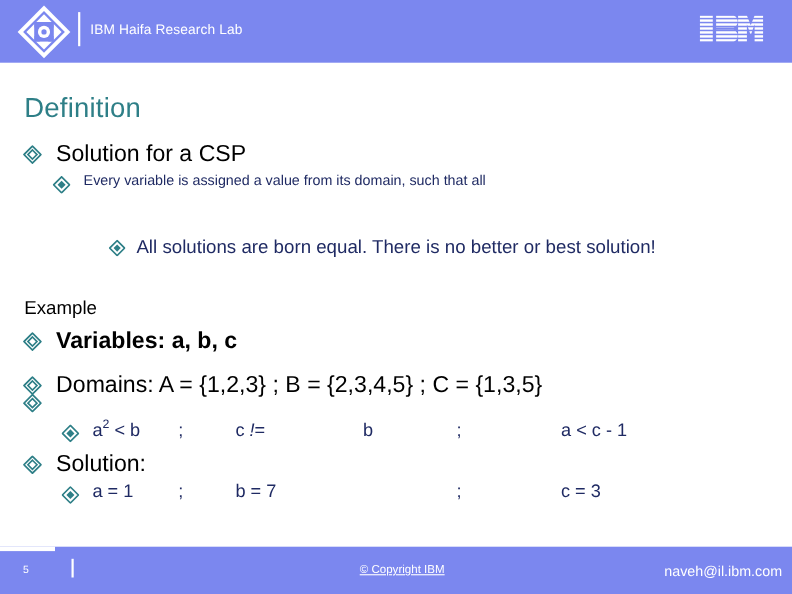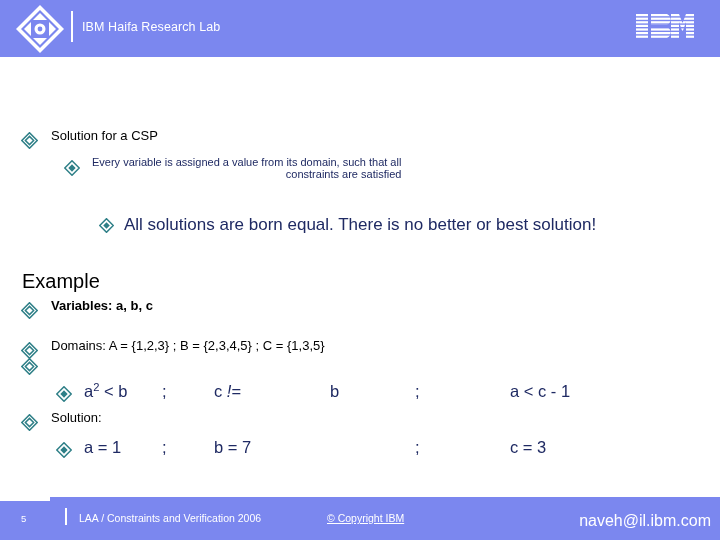--- a/index.html
+++ b/index.html
@@ -81,53 +81,52 @@
   .bullet {
     position: absolute;
     display: inline-block;
   }
   .bullet svg { display: block; }
 
   
   .lvl1 {
     position: absolute;
     left: 22px;
-    font-size: 13px;
+    font-size: 21px;
     color: #000000;
   }
   .lvl1 .bullet { left: -1px; top: 4px; }
   .lvl1 .txt { display: inline-block; margin-left: 29px; }
 
   
   .lvl2 {
     position: absolute;
-    left: 64px;
-    font-size: 11px;
+    left: 48px;
+    font-size: 13px;
     color: #1f2a63;
-    text-align: right;
   }
   .lvl2 .bullet { left: 0px; top: 4px; }
   .lvl2 .txt { display: inline-block; margin-left: 28px; }
   .lvl2 .wrapline { display: block; margin-left: 28px; }
 
   
   .lvl3 {
     position: absolute;
     left: 99px;
     font-size: 17px;
     color: #1f2a63;
   }
   .lvl3 .bullet { left: 0px; top: 3px; }
   .lvl3 .txt { display: inline-block; margin-left: 25px; }
 
   
   .plain {
     position: absolute;
     left: 22px;
-    font-size: 20px;
+    font-size: 17px;
     color: #000000;
     text-align: center;
   }
 
   
   .exprrow {
     position: absolute;
     left: 56px;
     font-size: 16.5px;
     color: #1f2a63;
@@ -184,21 +183,21 @@
     position: absolute;
     left: 327px; top: 512px;
     font-size: 10.5px;
     color: #ffffff;
     white-space: nowrap;
     text-decoration: underline;
   }
   .footer-mail {
     position: absolute;
     right: 21px; top: 512px;
-    font-size: 16px;
+    font-size: 13px;
     color: #ffffff;
     white-space: nowrap;
   }
 </style>
 </head>
 <body>
 
 <div class="slide">
 
   <div class="header">
@@ -241,20 +240,21 @@
         <g mask="url(#stripes)" fill="#ffffff">
           <rect x="0" y="0" width="12" height="24"></rect>
           <path d="M15,0 H31 A6,6 0 0 1 31,11 H15 Z"></path>
           <path d="M15,13 H31 A6,6 0 0 1 31,24 H15 Z"></path>
           <path d="M35,0 H43 L46.5,9 L50,0 H58 V24 H50 V8 L46.5,18 L43,8 V24 H35 Z"></path>
         </g>
       </svg>
     </span>
   </div>
 
+  <div class="slide-title">Definition</div>
 
   <div class="content">
 
     <div class="line lvl1" style="top:0px;">
       <span class="bullet">
         <svg width="17" height="17" viewBox="0 0 17 17">
           <polygon points="8.5,0.8 16.2,8.5 8.5,16.2 0.8,8.5" fill="none" stroke="#2e7f87" stroke-width="1.6"></polygon>
           <polygon points="8.5,4.4 12.6,8.5 8.5,12.6 4.4,8.5" fill="none" stroke="#2e7f87" stroke-width="1.5"></polygon>
         </svg>
       </span>
@@ -262,21 +262,20 @@
     </div>
 
     <div class="line lvl2" style="top:28px;">
       <span class="bullet">
         <svg width="16" height="16" viewBox="0 0 17 17">
           <polygon points="8.5,0.8 16.2,8.5 8.5,16.2 0.8,8.5" fill="none" stroke="#2e7f87" stroke-width="1.6"></polygon>
           <polygon points="8.5,4.6 12.4,8.5 8.5,12.4 4.6,8.5" fill="#2e7f87"></polygon>
         </svg>
       </span>
       <span class="txt">Every variable is assigned a value from its domain, such that all</span>
-      <span class="wrapline">constraints are satisfied</span>
     </div>
 
     <div class="line lvl3" style="top:87px;">
       <span class="bullet">
         <svg width="15" height="15" viewBox="0 0 17 17">
           <polygon points="8.5,0.8 16.2,8.5 8.5,16.2 0.8,8.5" fill="none" stroke="#2e7f87" stroke-width="1.7"></polygon>
           <polygon points="8.5,4.8 12.2,8.5 8.5,12.2 4.8,8.5" fill="#2e7f87"></polygon>
         </svg>
       </span>
       <span class="txt">All solutions are born equal. There is no better or best solution!</span>
@@ -343,17 +342,16 @@
       <span class="cell c0">a = 1</span><span class="cell c1">;</span><span class="cell c2">b = 7</span><span class="cell c3"></span><span class="cell c4">;</span><span class="cell c5">c = 3</span>
     </div>
 
   </div>
 
   <div class="footer">
     <span class="footer-corner"></span>
   </div>
   <span class="footer-page">5</span>
   <span class="footer-divider"></span>
-  <span class="footer-doc">LAA / Constraints and Verification 2006</span>
   <span class="footer-copy">© Copyright IBM</span>
   <span class="footer-mail">naveh@il.ibm.com</span>
 
 </div>
 
 </body></html>

